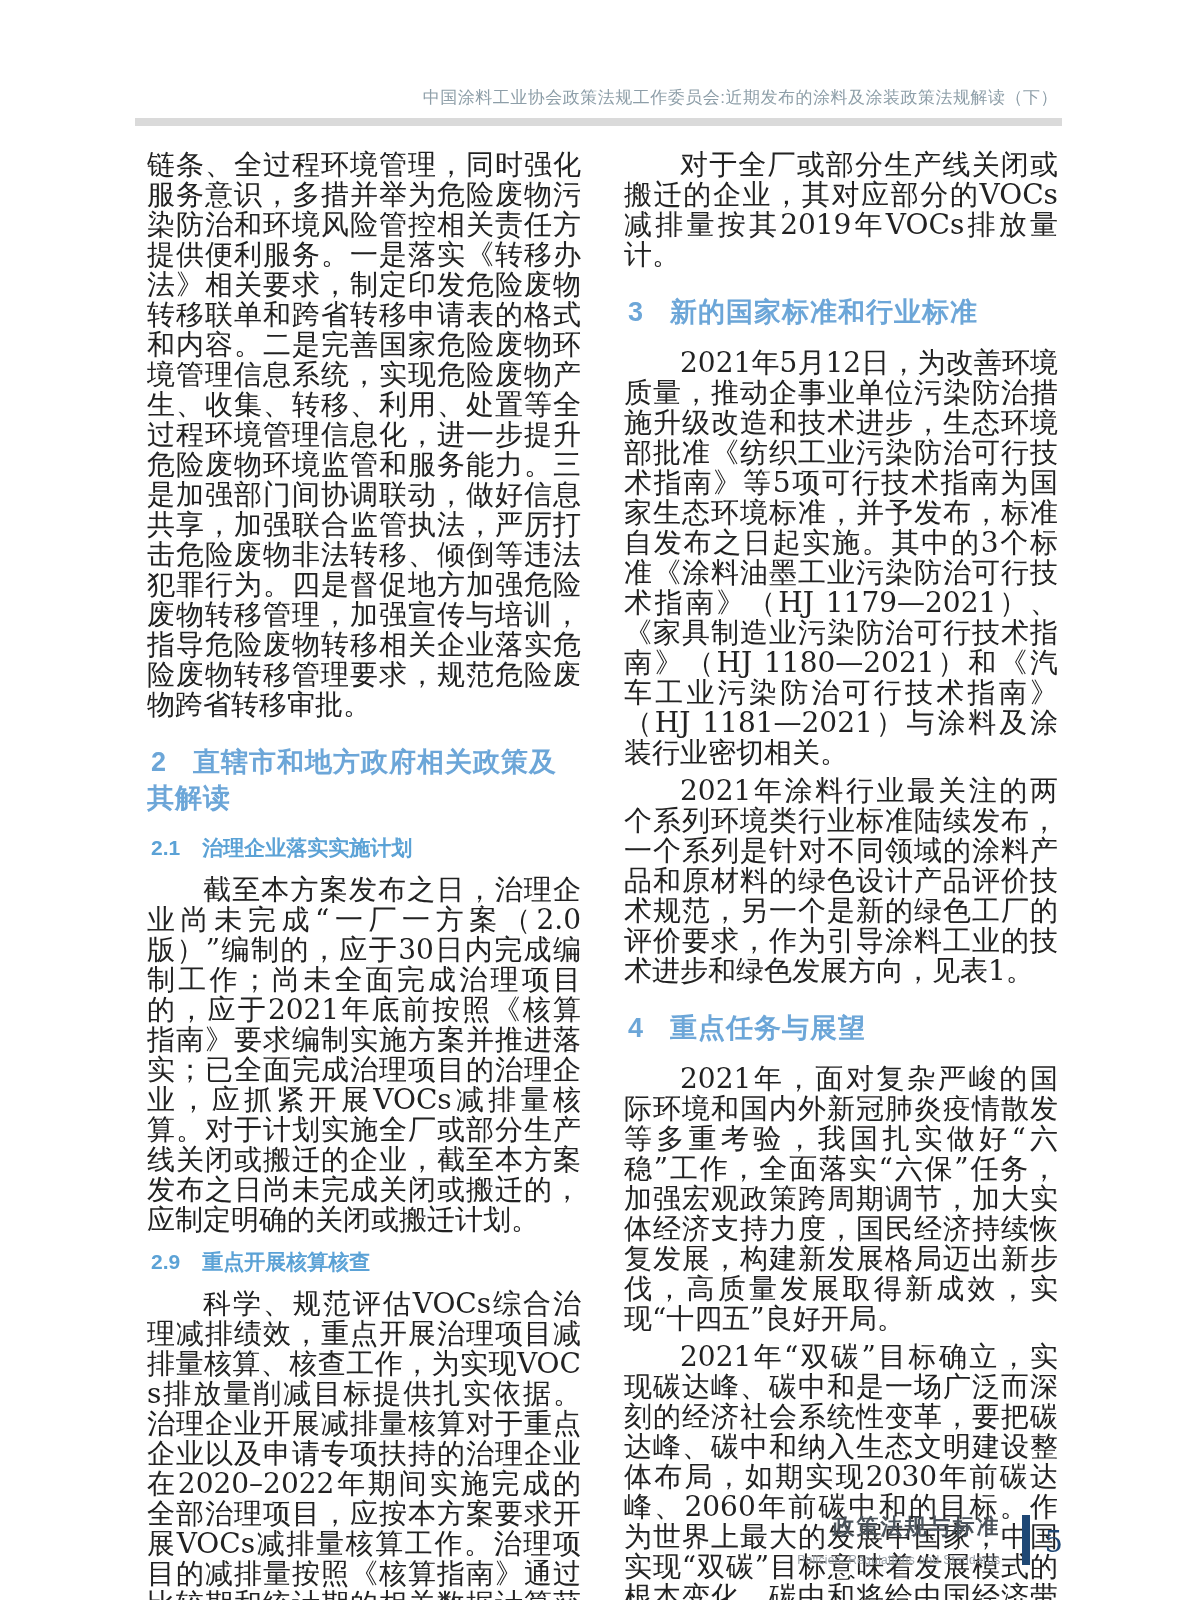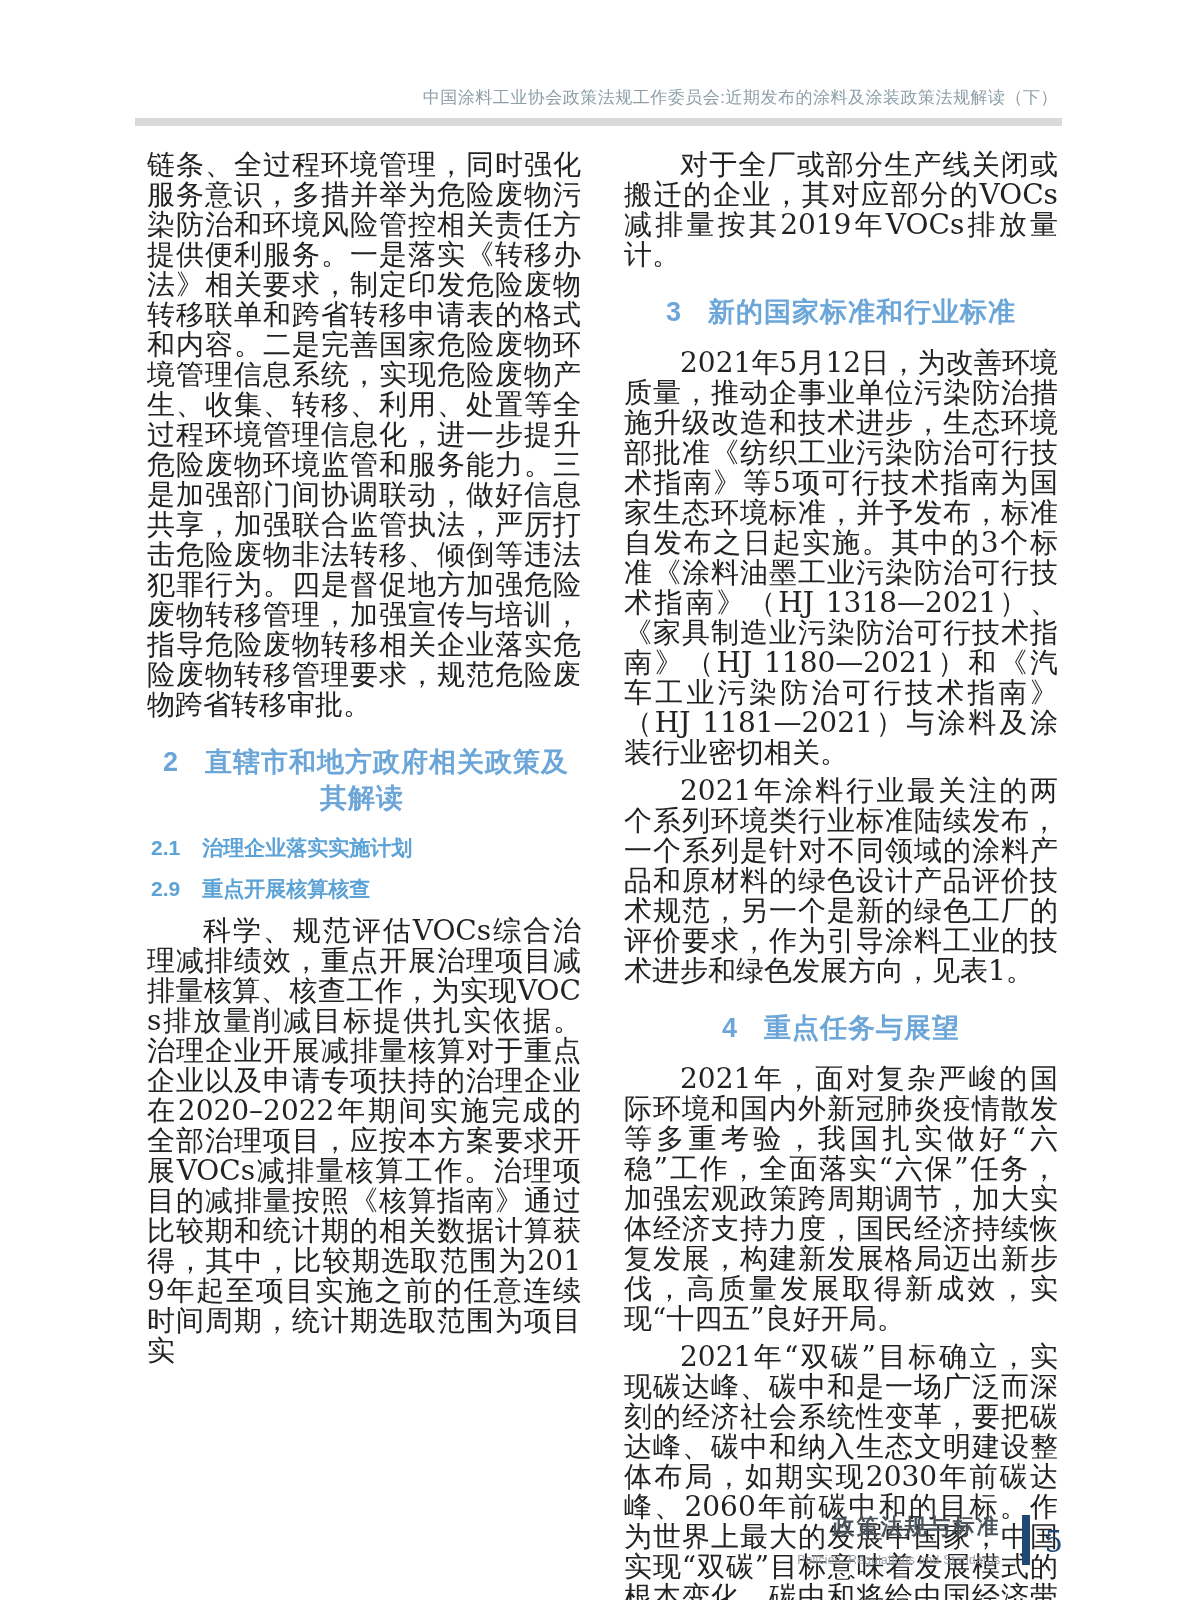--- a/index.html
+++ b/index.html
@@ -48,21 +48,20 @@
   }
   .body-para.no-indent { text-indent: 0; }
 
   .h-main {
     font-family: "Liberation Sans", "DejaVu Sans", sans-serif;
     font-weight: bold;
     font-size: 27px;
     color: #6ca6d8;
     margin: 16px 0 10px 0;
     letter-spacing: 1px;
-    text-align: center;
   }
   .h-main .h-num { margin-right: 18px; }
   .h-sub {
     font-family: "Liberation Sans", "DejaVu Sans", sans-serif;
     font-weight: bold;
     font-size: 21px;
     color: #5ba2d6;
     margin: 5px 0 5px 0;
   }
   .h-sub .h-num { margin-right: 14px; text-align: center; }
@@ -108,28 +107,29 @@
 
   <div class="running-header">中国涂料工业协会政策法规工作委员会:近期发布的涂料及涂装政策法规解读（下）</div>
   <div class="header-rule"></div>
 
   <div class="columns">
 
     <div class="col">
       <p class="body-para no-indent">链条、全过程环境管理，同时强化服务意识，多措并举为危险废物污染防治和环境风险管控相关责任方提供便利服务。一是落实《转移办法》相关要求，制定印发危险废物转移联单和跨省转移申请表的格式和内容。二是完善国家危险废物环境管理信息系统，实现危险废物产生、收集、转移、利用、处置等全过程环境管理信息化，进一步提升危险废物环境监管和服务能力。三是加强部门间协调联动，做好信息共享，加强联合监管执法，严厉打击危险废物非法转移、倾倒等违法犯罪行为。四是督促地方加强危险废物转移管理，加强宣传与培训，指导危险废物转移相关企业落实危险废物转移管理要求，规范危险废物跨省转移审批。</p>
       <h2 class="h-main"><span class="h-num">2</span><span>直辖市和地方政府相关政策及其解读</span></h2>
       <h3 class="h-sub"><span class="h-num">2.1</span><span>治理企业落实实施计划</span></h3>
+      <p class="body-para">截至本方案发布之日，治理企业尚未完成“一厂一方案（2.0版）”编制的，应于30日内完成编制工作；尚未全面完成治理项目的，应于2021年底前按照《核算指南》要求编制实施方案并推进落实；已全面完成治理项目的治理企业，应抓紧开展VOCs减排量核算。对于计划实施全厂或部分生产线关闭或搬迁的企业，截至本方案发布之日尚未完成关闭或搬迁的，应制定明确的关闭或搬迁计划。</p>
       <h3 class="h-sub"><span class="h-num">2.9</span><span>重点开展核算核查</span></h3>
       <p class="body-para">科学、规范评估VOCs综合治理减排绩效，重点开展治理项目减排量核算、核查工作，为实现VOCs排放量削减目标提供扎实依据。治理企业开展减排量核算对于重点企业以及申请专项扶持的治理企业在2020–2022年期间实施完成的全部治理项目，应按本方案要求开展VOCs减排量核算工作。治理项目的减排量按照《核算指南》通过比较期和统计期的相关数据计算获得，其中，比较期选取范围为2019年起至项目实施之前的任意连续时间周期，统计期选取范围为项目实</p>
     </div>
 
     <div class="col">
       <p class="body-para">对于全厂或部分生产线关闭或搬迁的企业，其对应部分的VOCs减排量按其2019年VOCs排放量计。</p>
       <h2 class="h-main"><span class="h-num">3</span><span>新的国家标准和行业标准</span></h2>
-      <p class="body-para">2021年5月12日，为改善环境质量，推动企事业单位污染防治措施升级改造和技术进步，生态环境部批准《纺织工业污染防治可行技术指南》等5项可行技术指南为国家生态环境标准，并予发布，标准自发布之日起实施。其中的3个标准《涂料油墨工业污染防治可行技术指南》（HJ 1318—2021）、《家具制造业污染防治可行技术指南》（HJ 1180—2021）和《汽车工业污染防治可行技术指南》（HJ 1181—2021）与涂料及涂装行业密切相关。</p>
+      <p class="body-para">2021年5月12日，为改善环境质量，推动企事业单位污染防治措施升级改造和技术进步，生态环境部批准《纺织工业污染防治可行技术指南》等5项可行技术指南为国家生态环境标准，并予发布，标准自发布之日起实施。其中的3个标准《涂料油墨工业污染防治可行技术指南》（HJ 1179—2021）、《家具制造业污染防治可行技术指南》（HJ 1180—2021）和《汽车工业污染防治可行技术指南》（HJ 1181—2021）与涂料及涂装行业密切相关。</p>
       <p class="body-para">2021年涂料行业最关注的两个系列环境类行业标准陆续发布，一个系列是针对不同领域的涂料产品和原材料的绿色设计产品评价技术规范，另一个是新的绿色工厂的评价要求，作为引导涂料工业的技术进步和绿色发展方向，见表1。</p>
       <h2 class="h-main"><span class="h-num">4</span><span>重点任务与展望</span></h2>
       <p class="body-para">2021年，面对复杂严峻的国际环境和国内外新冠肺炎疫情散发等多重考验，我国扎实做好“六稳”工作，全面落实“六保”任务，加强宏观政策跨周期调节，加大实体经济支持力度，国民经济持续恢复发展，构建新发展格局迈出新步伐，高质量发展取得新成效，实现“十四五”良好开局。</p>
       <p class="body-para">2021年“双碳”目标确立，实现碳达峰、碳中和是一场广泛而深刻的经济社会系统性变革，要把碳达峰、碳中和纳入生态文明建设整体布局，如期实现2030年前碳达峰、2060年前碳中和的目标。作为世界上最大的发展中国家，中国实现“双碳”目标意味着发展模式的根本变化。碳中和将给中国经济带来宏观挑战。我国从碳达峰到碳中和只有30年时间，欧洲是71年，美国是45年。短期过于刚性的排放目标约束固然有助于促进减排，但也容易诱发滞胀。碳中和意味着清洁能源对化石能源的替代，一些高碳经济活动、技术甚至行业将被替代，传统能源尤其是煤炭、火电等行业受到的冲击较大，相关的基础设施、制造和服务部门的产出会下降，清洁、可再生能源及相关部门的产出则会上升。这给涂料行业的布局和产业升级转型提出了新的思路。</p>
       <p class="body-para">我们应该注意的是，碳排放和碳达峰这样一些控碳的工作已经开始，需要更多关注VOCs的减排和生</p>
     </div>
 
   </div>
 
   <div class="page-footer">

